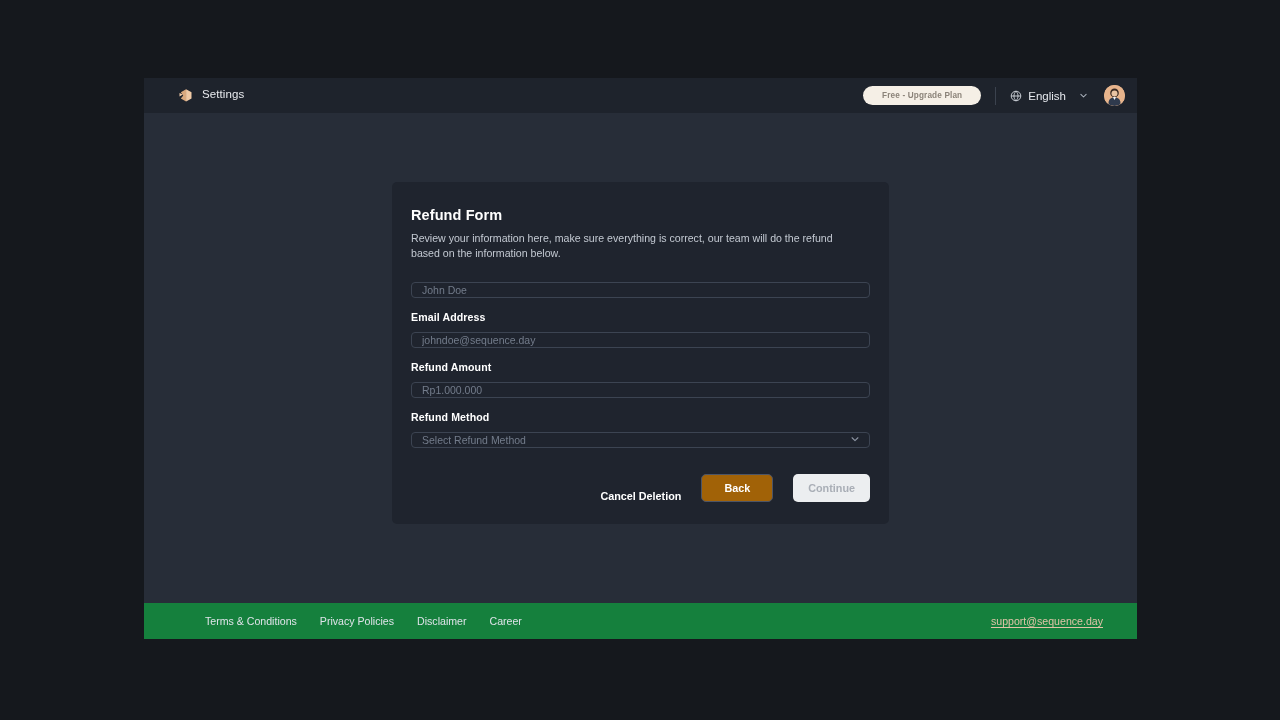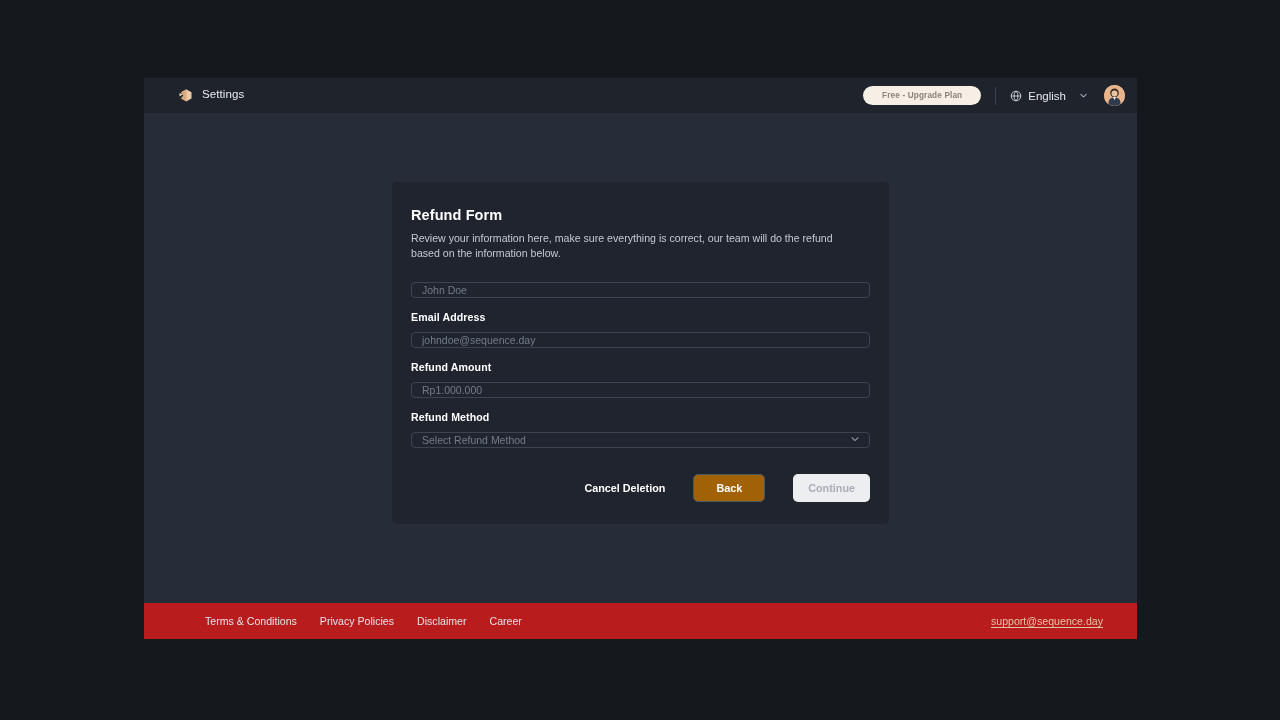--- a/index.html
+++ b/index.html
@@ -184,23 +184,23 @@
     transform: translateY(-50%);
     width: 10px; height: 10px;
     color: #8d95a3;
     pointer-events: none;
     display: block;
   }
 
   
   .actions {
     display: flex;
-    align-items: center;
+    align-items: flex-end;
     justify-content: flex-end;
-    gap: 28px;
+    gap: 20px;
     margin-top: 26px;
   }
 
   .btn-text {
     background: none;
     border: none;
     color: #ffffff;
     font-size: 10.8px;
     font-weight: 700;
     cursor: pointer;
@@ -229,21 +229,21 @@
     font-weight: 700;
     padding: 8px 15px;
     cursor: default;
     font-family: "Liberation Sans", sans-serif;
   }
 
   
   .footer {
     height: 36px;
     flex: 0 0 36px;
-    background: #b91c1c;
+    background: #15803d;
     display: flex;
     align-items: center;
     padding: 0 34px 0 61px;
   }
 
   .footer-links {
     display: flex;
     align-items: center;
     gap: 23px;
   }

